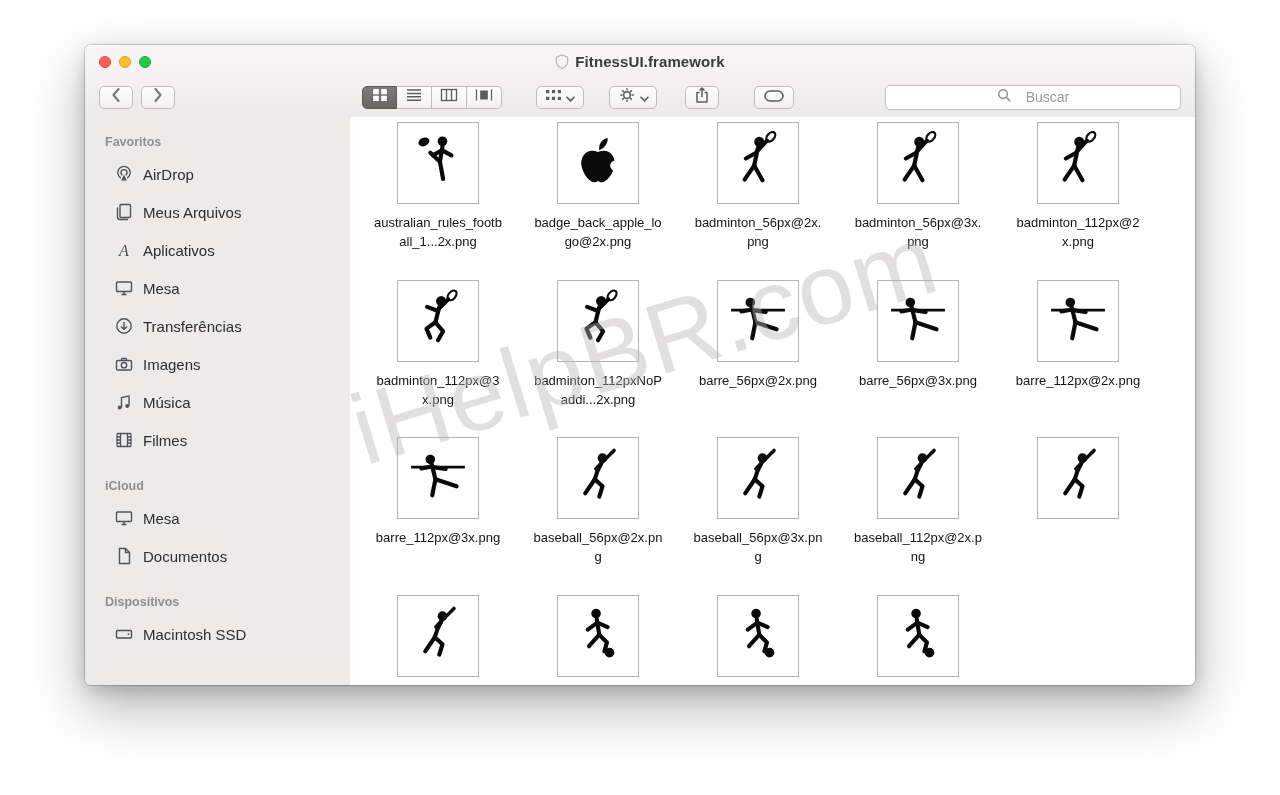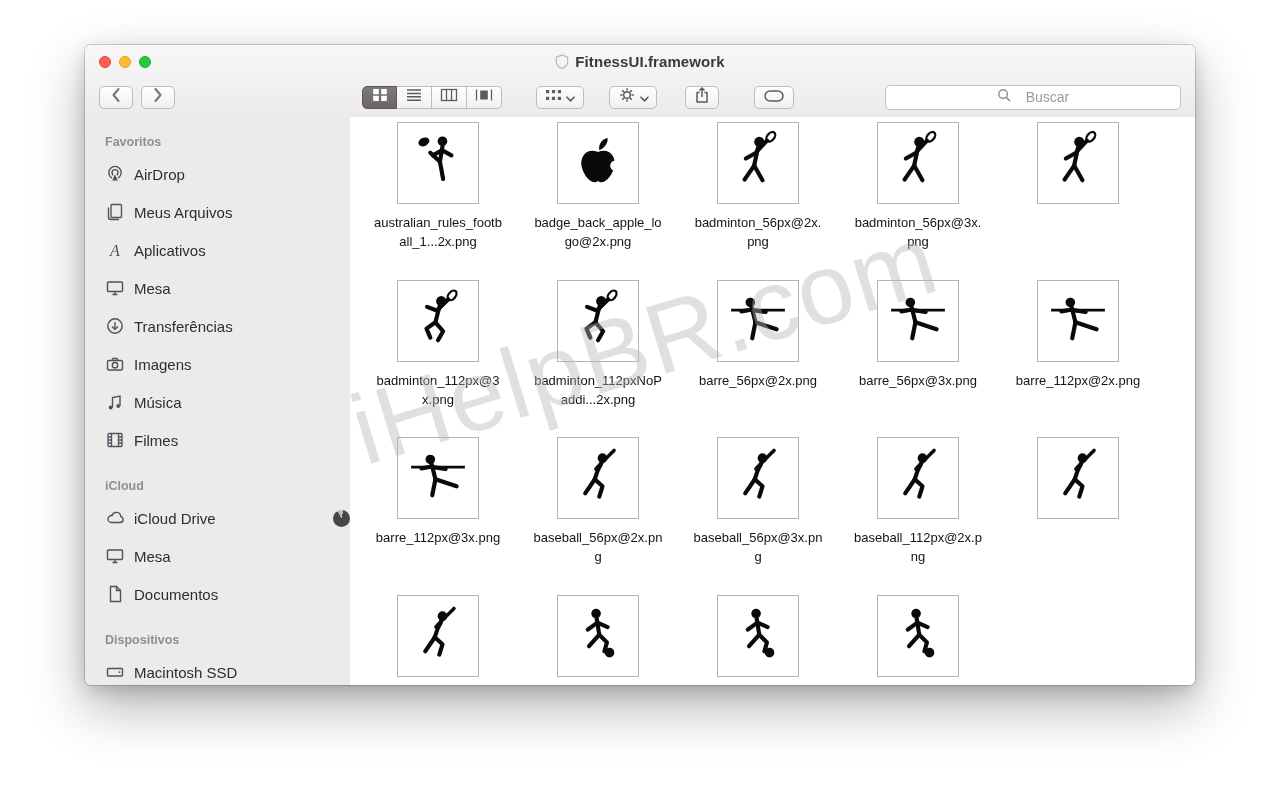--- a/index.html
+++ b/index.html
@@ -54,21 +54,21 @@
     color:#9a9a9a;font-size:14px;
   }
   
   .sidebar{
     position:absolute;top:72px;left:0;bottom:0;width:288px;box-sizing:border-box;
     background:#edeaea;border-right:7px solid #8b5cf6;
     padding:18px 0 0 20px;overflow:hidden;
   }
   .section-label{font-size:12.5px;font-weight:700;color:#8f8f8f;margin:20px 0 6px;}
   .section-label:first-child{margin-top:0;}
-  .srow{display:flex;align-items:center;gap:9px;height:38px;color:#2e2e2e;font-size:15px;padding-right:16px;}
+  .srow{display:flex;align-items:center;gap:9px;height:38px;color:#2e2e2e;font-size:15px;padding-right:16px;margin-left:9px;}
   .srow .sicon{width:20px;height:20px;flex:none;display:flex;}
   .sicon svg{width:20px;height:20px;}
   .badge{margin-left:auto;width:17px;height:17px;border-radius:50%;flex:none;
     background:conic-gradient(from -30deg,#bdbdbd 0 12%,#474747 12% 100%);}
   
   .content{position:absolute;top:72px;left:265px;right:0;bottom:0;background:#fff;overflow:hidden;}
   .grid{display:grid;grid-template-columns:repeat(5,160px);justify-content:start;padding:5px 0 0 8px;row-gap:28px;}
   .cell{width:160px;display:flex;flex-direction:column;align-items:center;}
   .thumb{
     width:82px;height:82px;box-sizing:border-box;background:#fff;border:1px solid #b3b3b3;
@@ -262,29 +262,20 @@
             <rect x="3" y="3.5" width="14" height="13" rx="1"></rect>
             <path d="M6.5 3.5 v13 M13.5 3.5 v13 M3 7 h3.5 M3 10 h3.5 M3 13 h3.5 M13.5 7 H17 M13.5 10 H17 M13.5 13 H17"></path>
           </svg>
         </span>
         <span>Filmes</span>
       </div>
       <div class="section-label">iCloud</div>
       <div class="srow">
         <span class="sicon">
           <svg viewBox="0 0 20 20" fill="none" stroke="#4e535b" stroke-width="1.4">
-            <path d="M6 14.5 h9.2 a3 3 0 0 0 .6-5.9 a4.5 4.5 0 0 0-8.8-1 a3.4 3.4 0 0 0-1 6.9 z"></path>
-          </svg>
-        </span>
-        <span>iCloud Drive</span>
-        <span class="badge"></span>
-      </div>
-      <div class="srow">
-        <span class="sicon">
-          <svg viewBox="0 0 20 20" fill="none" stroke="#4e535b" stroke-width="1.4">
             <rect x="2.5" y="4" width="15" height="9.5" rx="1"></rect>
             <path d="M7.5 16.5 h5 M10 13.5 v3"></path>
           </svg>
         </span>
         <span>Mesa</span>
       </div>
       <div class="srow">
         <span class="sicon">
           <svg viewBox="0 0 20 20" fill="none" stroke="#4e535b" stroke-width="1.4">
             <path d="M5.5 2.5 h6 l4 4 v11 h-10 z"></path>
@@ -372,20 +363,21 @@
                 <path d="M50 26 L44 54"></path>
                 <path d="M48 32 L64 15"></path>
                 <path d="M47 34 L31 43"></path>
                 <path d="M44 54 L29 76"></path>
                 <path d="M44 54 L57 77"></path>
               </g>
               <circle cx="52" cy="17" r="8" fill="#0a0a0a"></circle>
               <ellipse cx="70" cy="9" rx="5.5" ry="8.5" transform="rotate(40 70 9)" fill="none" stroke="#0a0a0a" stroke-width="3.5"></ellipse>
             </svg>
           </div>
+          <div class="flabel">badminton_112px@2x.png</div>
         </div>
         <div class="cell">
           <div class="thumb">
             <svg viewBox="0 0 100 100">
               <g stroke="#0a0a0a" stroke-width="6.5" stroke-linecap="round" stroke-linejoin="round" fill="none">
                 <path d="M52 28 L46 52"></path>
                 <path d="M50 32 L66 16"></path>
                 <path d="M49 34 L33 28"></path>
                 <path d="M46 52 L32 62 L38 76"></path>
                 <path d="M46 52 L58 66 L50 80"></path>

